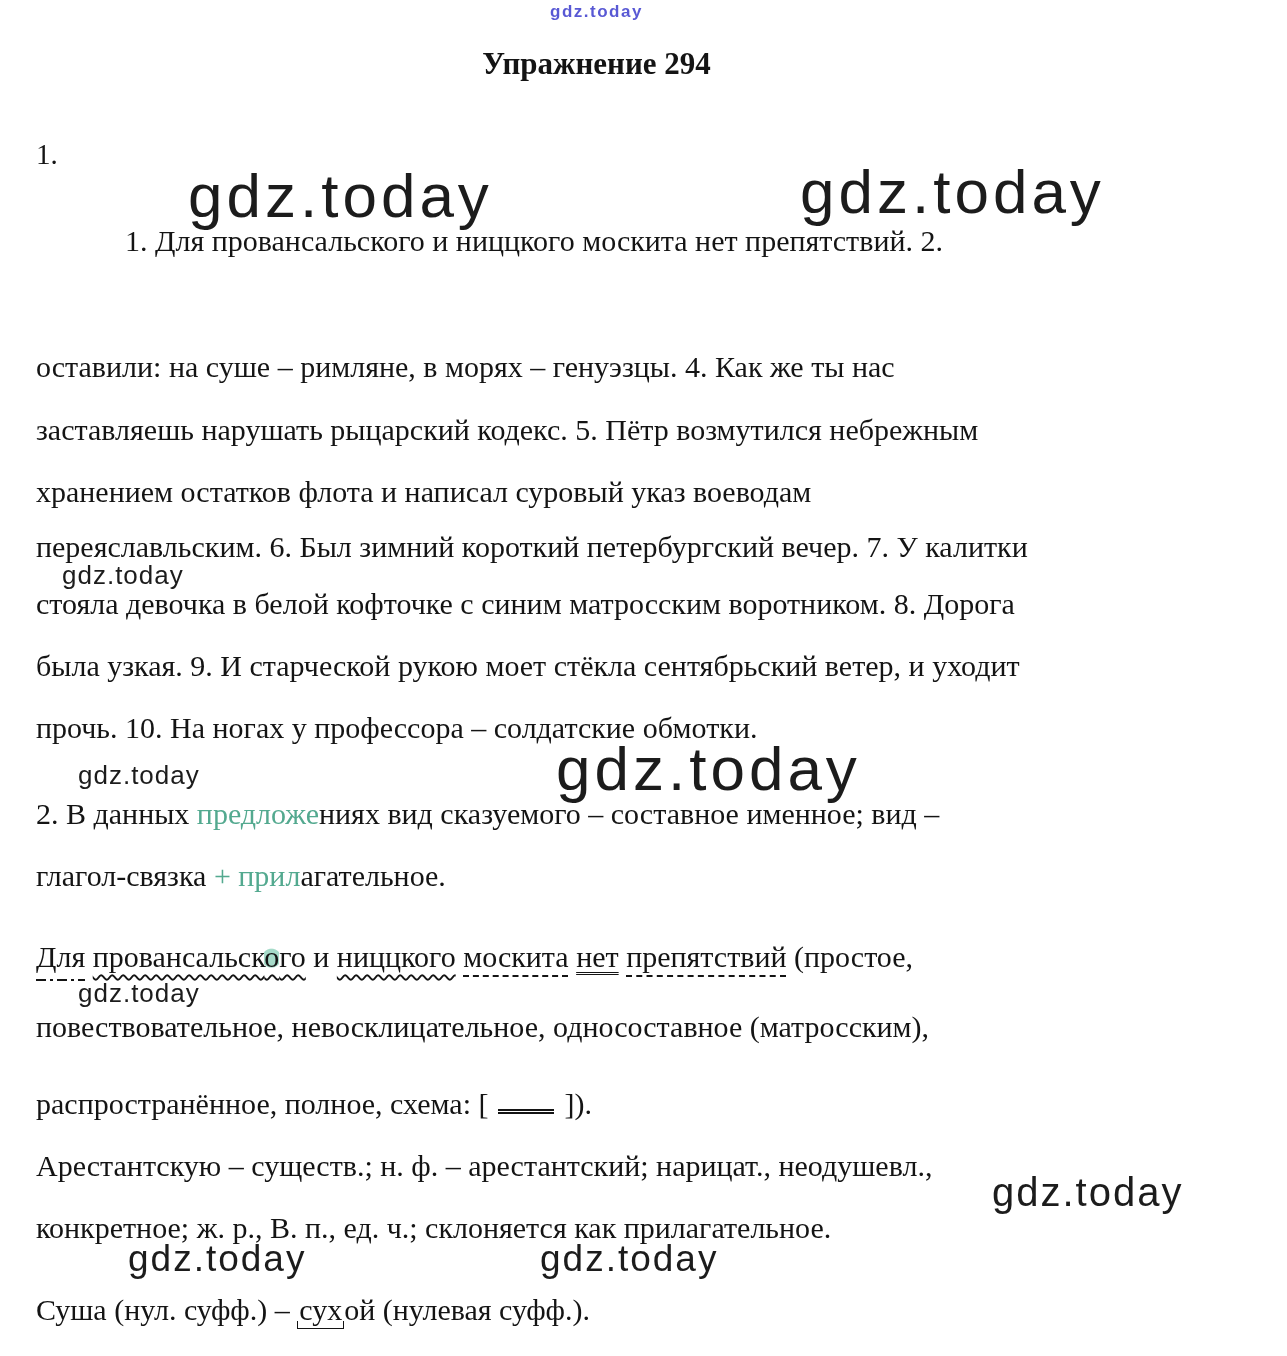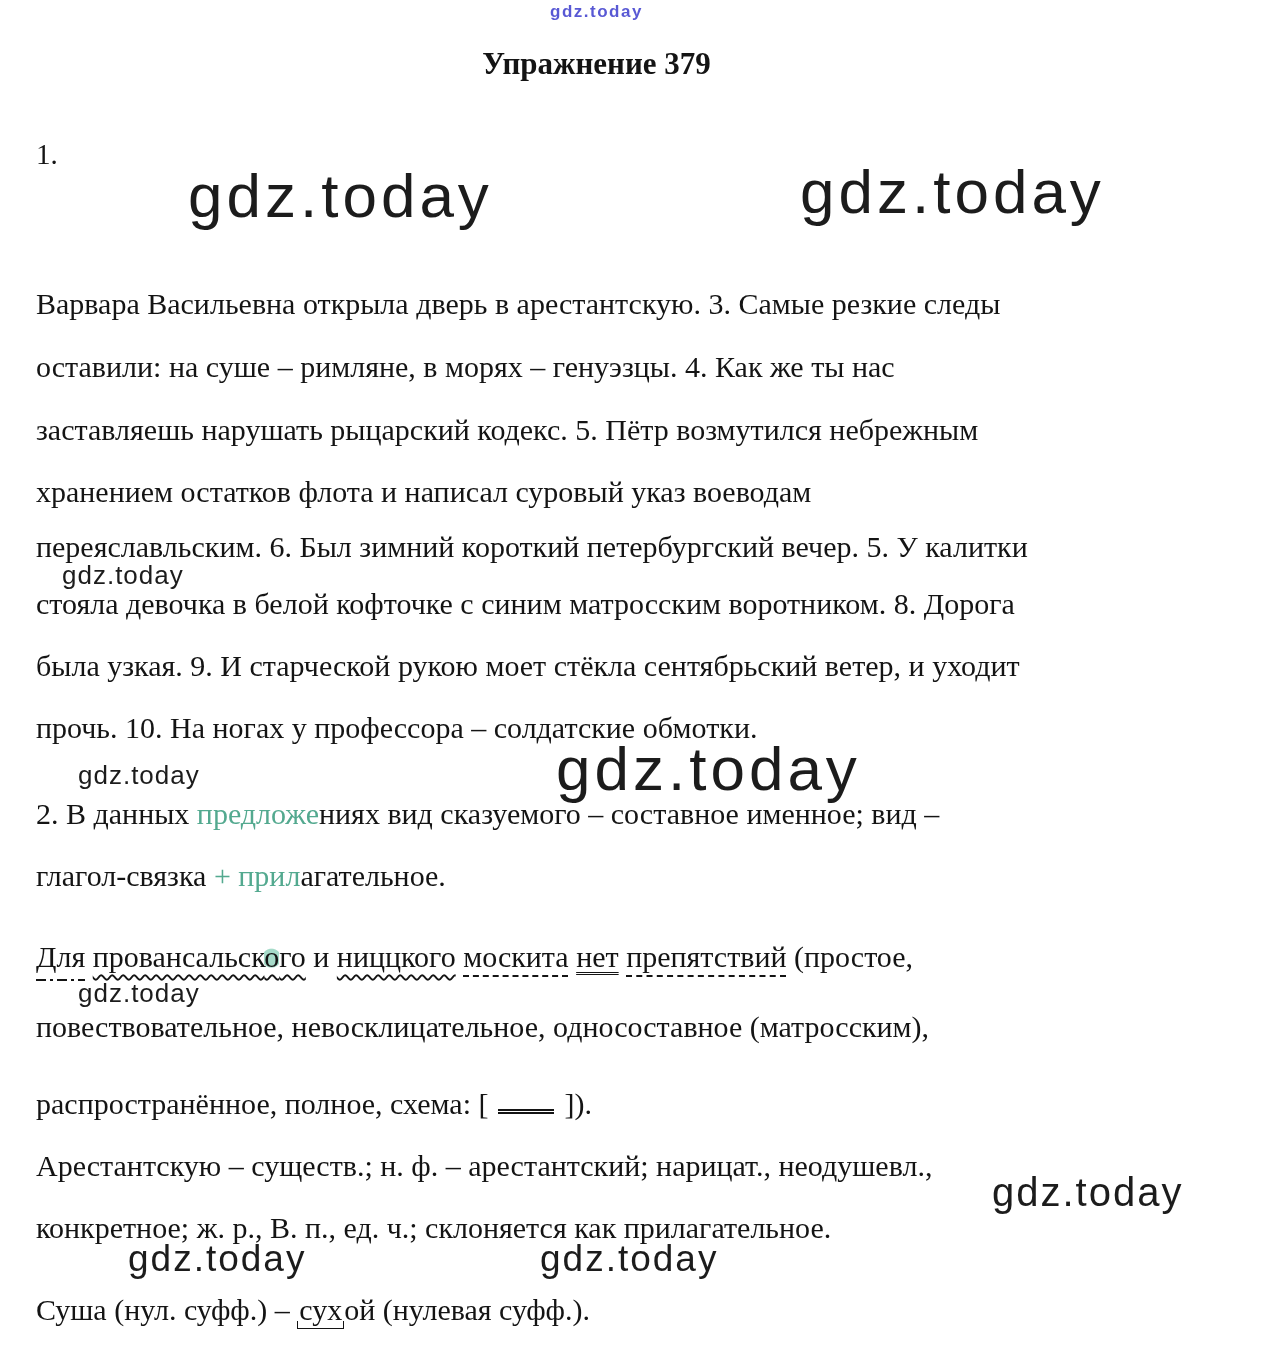--- a/index.html
+++ b/index.html
@@ -138,29 +138,29 @@
   <div class="wm wm-xl wm-a">gdz.today</div>
   <div class="wm wm-xl wm-b">gdz.today</div>
   <div class="wm wm-sm wm-c">gdz.today</div>
   <div class="wm wm-sm wm-d">gdz.today</div>
   <div class="wm wm-xl wm-e">gdz.today</div>
   <div class="wm wm-sm wm-f">gdz.today</div>
   <div class="wm wm-md wm-g">gdz.today</div>
   <div class="wm wm-bm wm-h">gdz.today</div>
   <div class="wm wm-bm wm-i">gdz.today</div>
 
-  <div class="title">Упражнение 379</div>
+  <div class="title">Упражнение 294</div>
 
   <div class="t-line part-num">1.</div>
 
-  <div class="t-line l2">Варвара Васильевна открыла дверь в арестантскую. 3. Самые резкие следы</div>
+  <div class="t-line l1">1. Для провансальского и ниццкого москита нет препятствий. 2.</div>
   <div class="t-line l3">оставили: на суше – римляне, в морях – генуэзцы. 4. Как же ты нас</div>
   <div class="t-line l4">заставляешь нарушать рыцарский кодекс. 5. Пётр возмутился небрежным</div>
   <div class="t-line l5">хранением остатков флота и написал суровый указ воеводам</div>
-  <div class="t-line l6">переяславльским. 6. Был зимний короткий петербургский вечер. 5. У калитки</div>
+  <div class="t-line l6">переяславльским. 6. Был зимний короткий петербургский вечер. 7. У калитки</div>
   <div class="t-line l7">стояла девочка в белой кофточке с синим матросским воротником. 8. Дорога</div>
   <div class="t-line l8">была узкая. 9. И старческой рукою моет стёкла сентябрьский ветер, и уходит</div>
   <div class="t-line l9">прочь. 10. На ногах у профессора – солдатские обмотки.</div>
 
   <div class="t-line l10"><span>2. В данных </span><span class="teal">предложе</span><span>ниях</span><span> вид сказуемого – составное именное; вид –</span></div>
   <div class="t-line l11"><span>глагол-связка </span><span class="teal">+ прил</span><span>агательное.</span></div>
 
   <div class="t-line l12"><span class="u-dashdot">Для</span><span> </span><span class="u-wavy"><span>провансальск</span><span class="teal-dot">о</span><span>го</span></span><span> и </span><span class="u-wavy">ниццкого</span><span> </span><span class="u-dashed">москита</span><span> </span><span class="u-double">нет</span><span> </span><span class="u-dashed">препятствий</span><span> (простое,</span></div>
   <div class="t-line l13">повествовательное, невосклицательное, односоставное (матросским),</div>
   <div class="t-line l14"><span>распространённое, полное, схема: [</span><span class="schema-blank"></span><span>]).</span></div>

